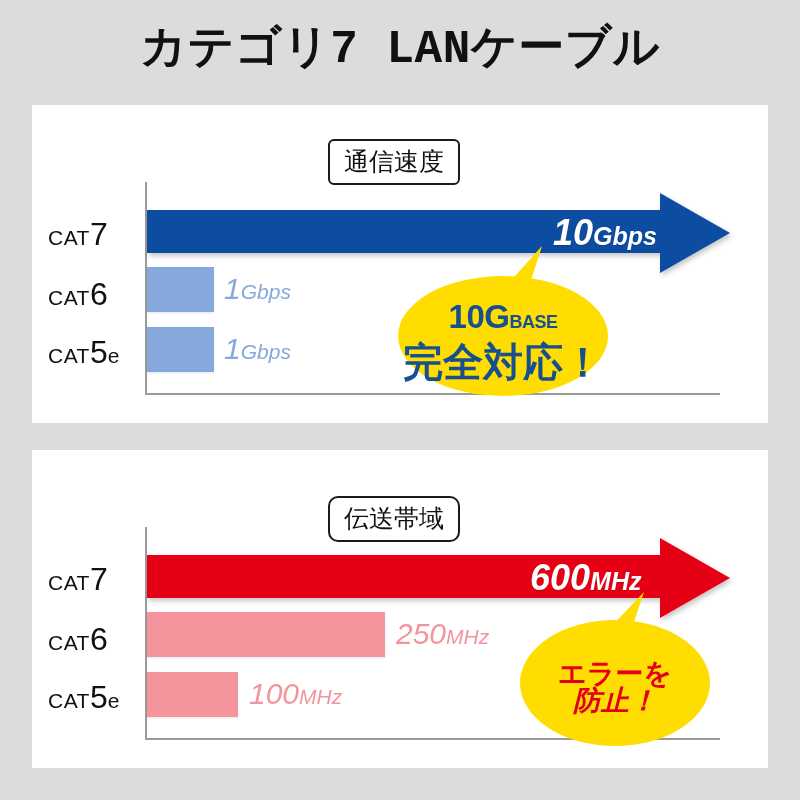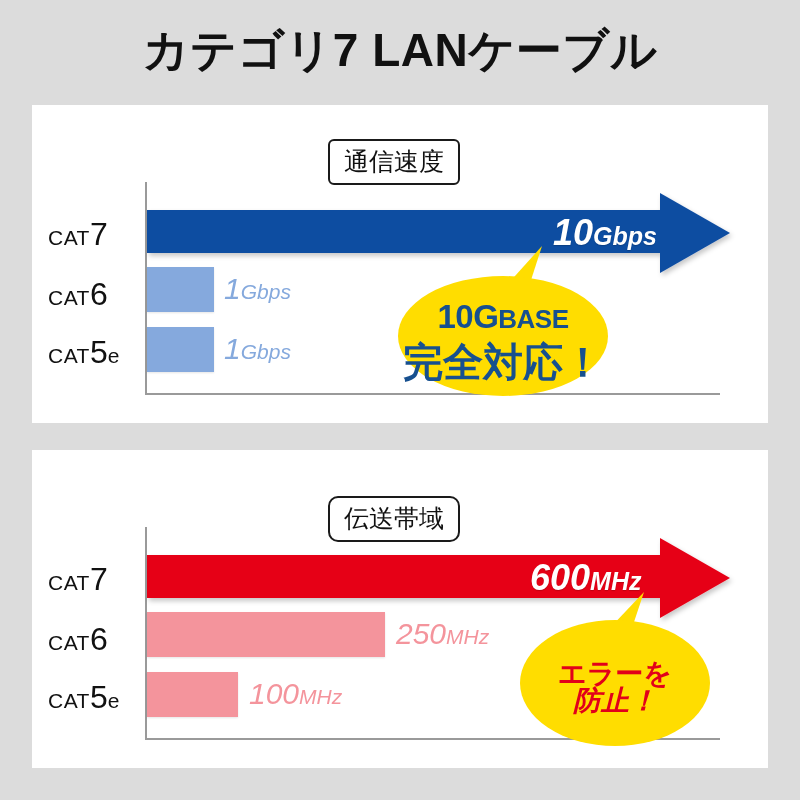--- a/index.html
+++ b/index.html
@@ -21,20 +21,21 @@
     left: 0;
     top: 20px;
     width: 800px;
     text-align: center;
     font-size: 46px;
     font-weight: bold;
     color: #111111;
     letter-spacing: 0.5px;
     line-height: 60px;
     white-space: nowrap;
+    font-family: Liberation Mono, monospace;
   }
 
   
   .panel {
     position: absolute;
     left: 32px;
     width: 736px;
     background: #ffffff;
   }
   #panel-speed   { top: 105px; height: 318px; }
@@ -146,21 +147,21 @@
   .balloon .btext {
     position: absolute;
     text-align: center;
     font-weight: bold;
     white-space: nowrap;
     line-height: 1.08;
   }
 
   #balloon-10gbase .btext { color: #17508f; }
   #balloon-10gbase .l1 { font-size: 33px; letter-spacing: -0.5px; }
-  #balloon-10gbase .l1 .small { font-size: 26px; }
+  #balloon-10gbase .l1 .small { font-size: 18px; }
   #balloon-10gbase .l2 { font-size: 40px; }
 
   #balloon-error .btext { color: #e2001a; }
   #balloon-error .l1 { font-size: 28px; letter-spacing: 0px; margin-top: 15px; }
   #balloon-error .l2 { font-size: 28px; font-style: italic; }
 </style>
 </head>
 <body>
 
 <div class="page-title">カテゴリ7 LANケーブル</div>

